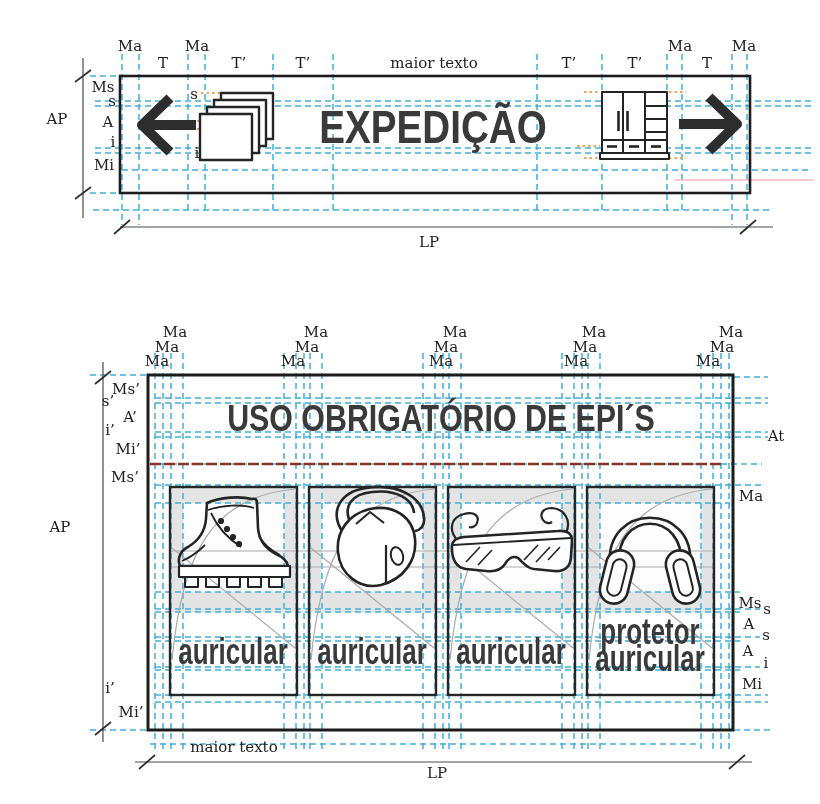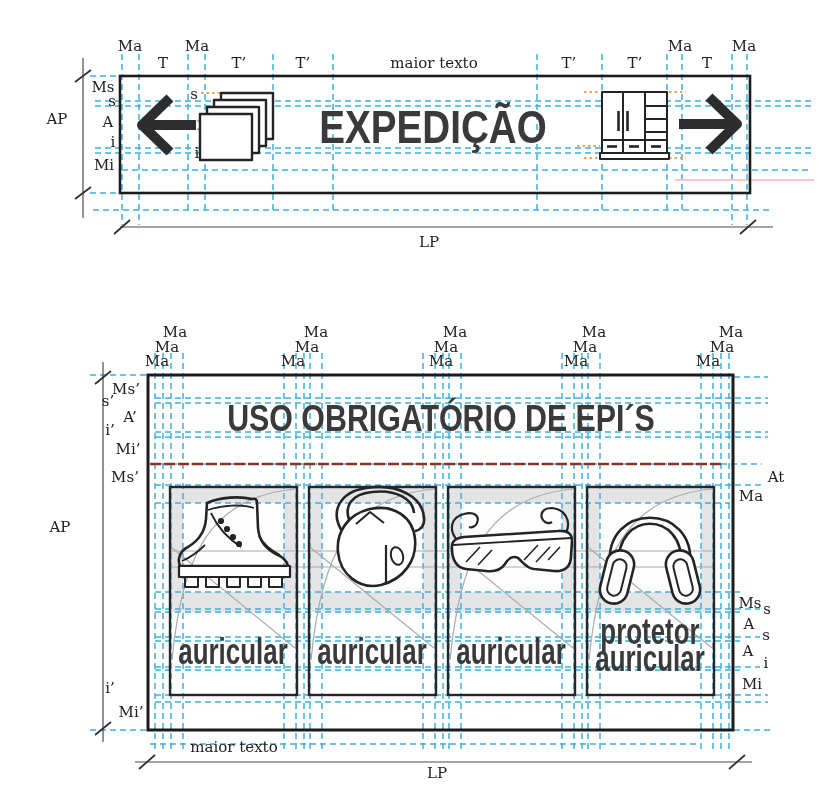--- a/index.html
+++ b/index.html
@@ -297,21 +297,21 @@
       <span class="dim" style="left: 708px; top: 362px;">Ma</span>
       <span class="dim" style="left: 126px; top: 390px;">Ms’</span>
       <span class="dim" style="left: 108px; top: 402px;">s’</span>
       <span class="dim" style="left: 130px; top: 418px;">A’</span>
       <span class="dim" style="left: 110px; top: 431px;">i’</span>
       <span class="dim" style="left: 128px; top: 450px;">Mi’</span>
       <span class="dim" style="left: 125px; top: 478px;">Ms’</span>
       <span class="dim" style="left: 110px; top: 689px;">i’</span>
       <span class="dim" style="left: 131px; top: 713px;">Mi’</span>
       <span class="dim" style="left: 60px; top: 528px;">AP</span>
-      <span class="dim" style="left: 776px; top: 478px;">At</span>
+      <span class="dim" style="left: 776px; top: 437px;">At</span>
       <span class="dim" style="left: 751px; top: 497px;">Ma</span>
       <span class="dim" style="left: 750px; top: 604px;">Ms</span>
       <span class="dim" style="left: 767px; top: 610px;">s</span>
       <span class="dim" style="left: 749px; top: 625px;">A</span>
       <span class="dim" style="left: 766px; top: 636px;">s</span>
       <span class="dim" style="left: 748px; top: 652px;">A</span>
       <span class="dim" style="left: 766px; top: 664px;">i</span>
       <span class="dim" style="left: 752px; top: 685px;">Mi</span>
       <span class="dim" style="left: 234px; top: 748px;">maior texto</span>
       <span class="dim" style="left: 437px; top: 774px;">LP</span>

